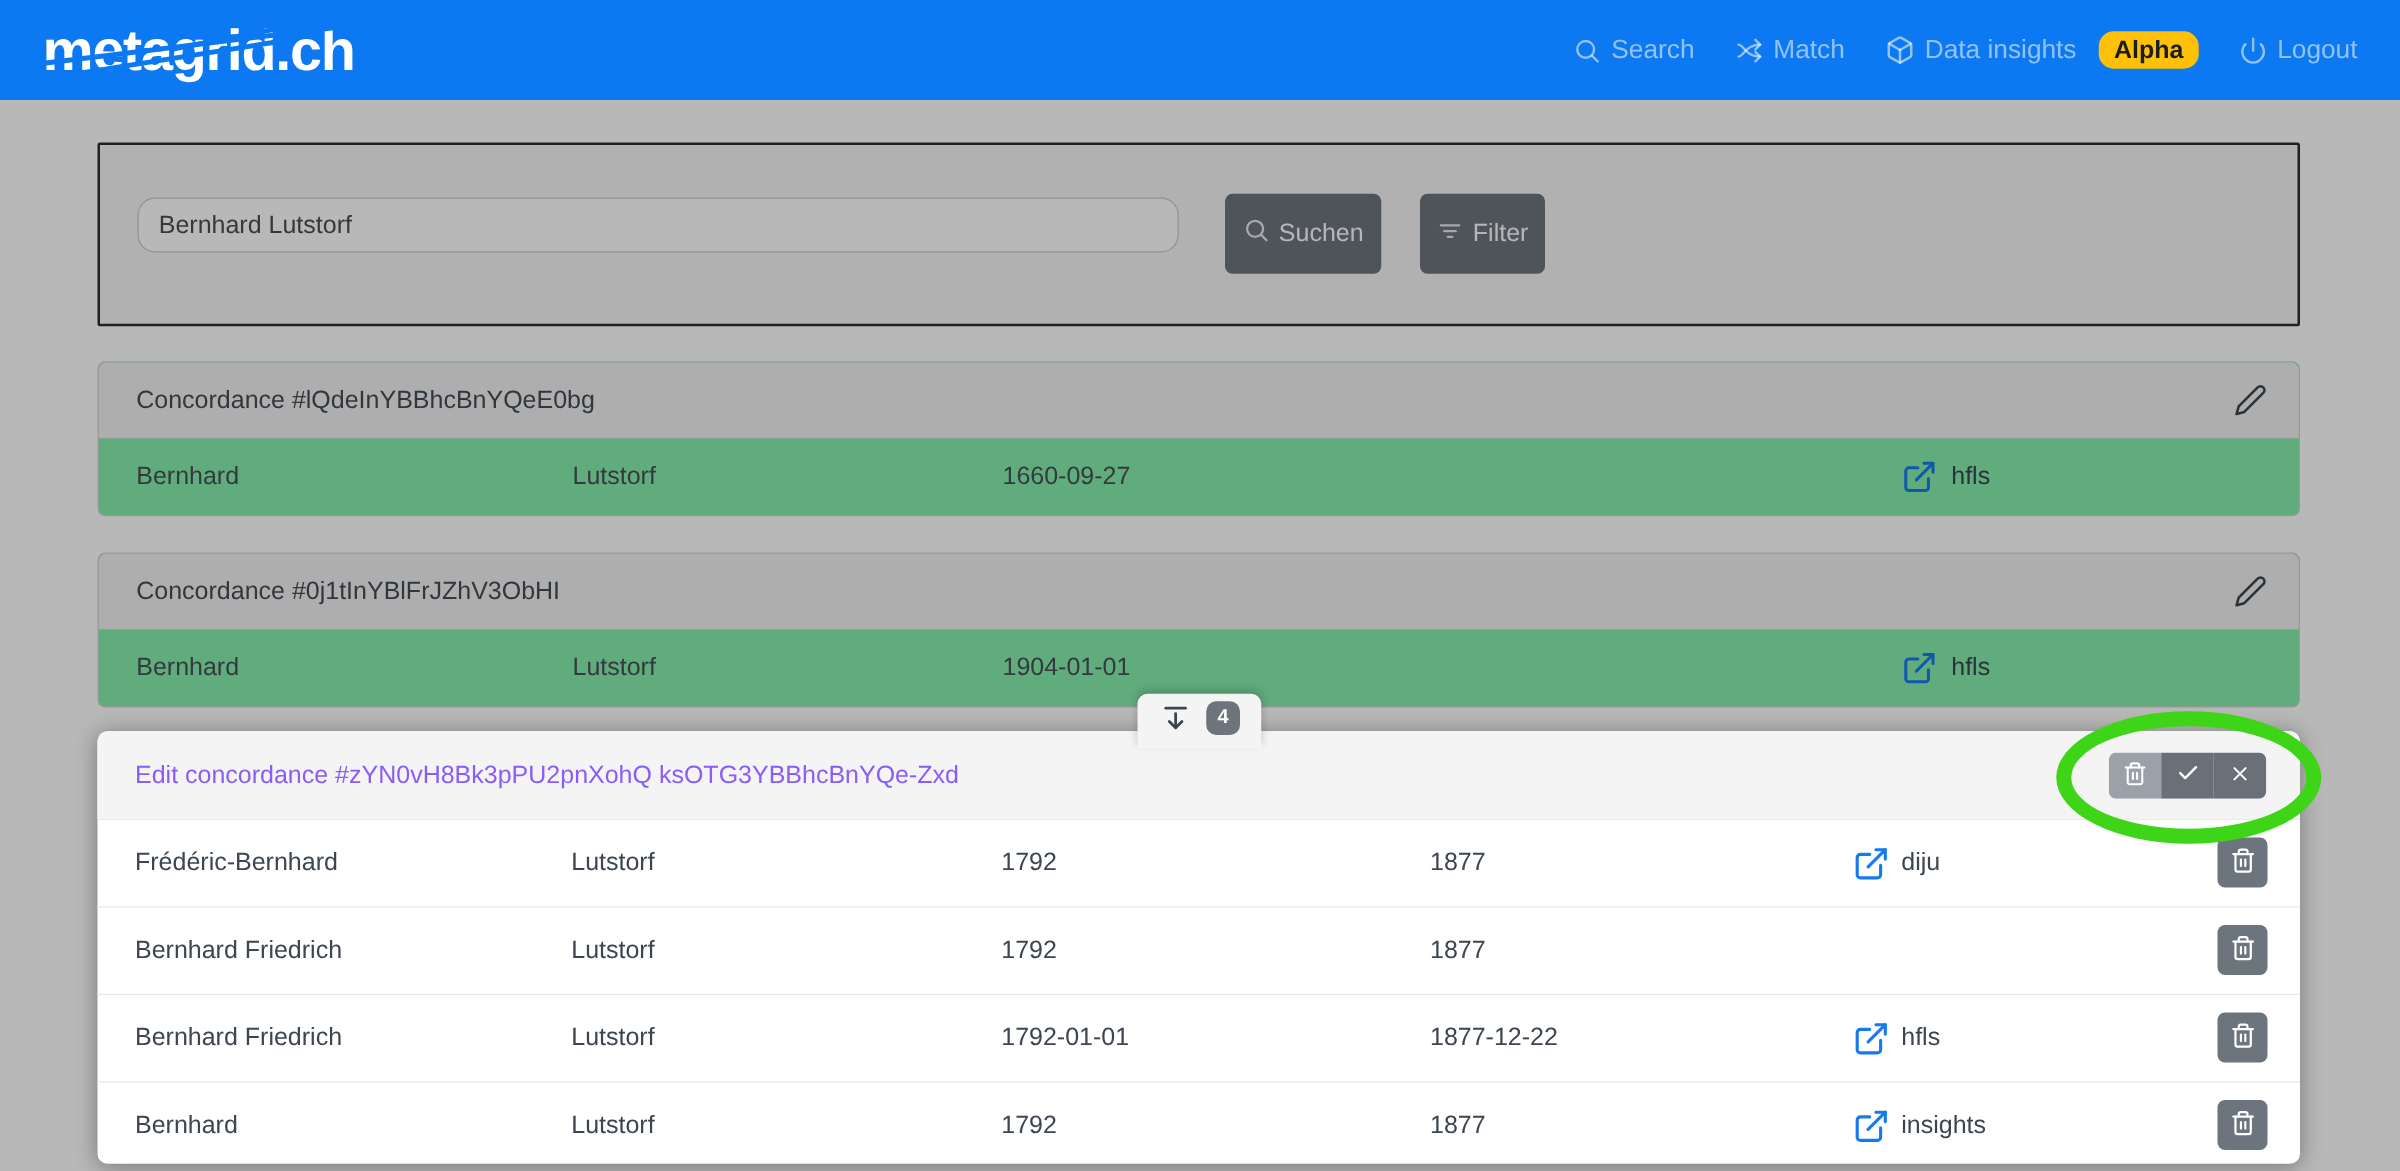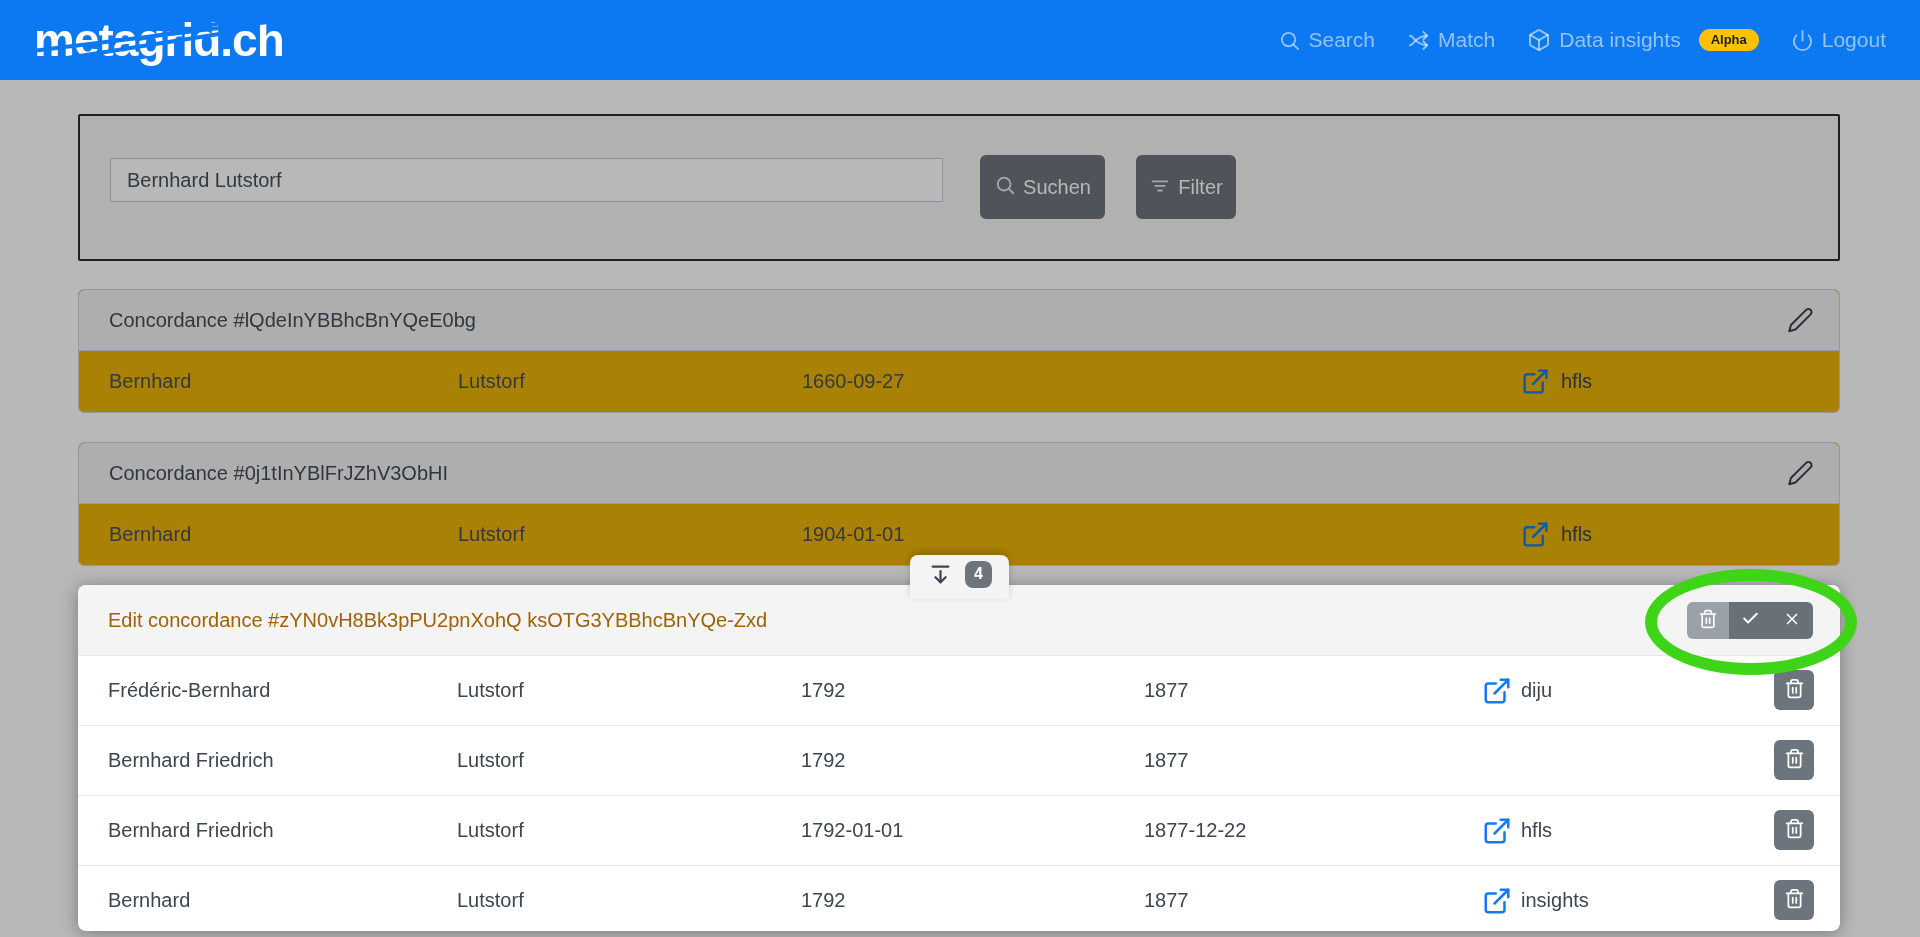--- a/index.html
+++ b/index.html
@@ -10,36 +10,36 @@
   .header{position:absolute;top:0;left:0;width:1920px;height:80px;background:var(--accent-blue,#0c78f2);
           display:flex;align-items:center;justify-content:space-between;padding:0 34px;box-sizing:border-box;z-index:5;}
   .logo{position:relative;font-size:46px;font-weight:bold;letter-spacing:-1px;color:#fff;cursor:pointer;line-height:1;}
   .logo .slash{position:absolute;background:var(--accent-blue,#0c78f2);height:4px;border-radius:2px;pointer-events:none;}
   .slash.s1{width:115%;left:-6%;top:34%;transform:rotate(-7deg);}
   .slash.s2{width:80%;left:-4%;top:66%;transform:rotate(-9deg);}
   .slash.s3{width:62%;left:40%;top:12%;transform:rotate(-11deg);}
   .nav{display:flex;align-items:center;gap:32px;color:rgba(255,255,255,0.55);font-size:21px;}
   .nav-item{display:flex;align-items:center;gap:8px;cursor:pointer;white-space:nowrap;}
   .nav-item svg{display:block;}
-  .alpha-badge{background:var(--alpha-badge-yellow,#ffc107);color:#1b1e21;font-weight:bold;font-size:13px;
+  .alpha-badge{background:var(--alpha-badge-yellow,#ffc107);color:#1b1e21;font-weight:bold;font-size:20px;
                padding:4px 12px;border-radius:12px;margin-left:10px;line-height:1.1;}
 
   
   .search-panel{position:absolute;left:78px;top:114px;width:1762px;height:147px;box-sizing:border-box;
                 background:#f5f6f7;border:2px solid #2a2e33;border-radius:2px;}
   .search-input{position:absolute;left:30px;top:42px;width:833px;height:44px;box-sizing:border-box;
-                background:#fff;border:1px solid #c6cbd0;border-radius:0;padding:0 16px;
+                background:#fff;border:1px solid #c6cbd0;border-radius:14px;padding:0 16px;
                 font-size:20px;color:#495057;font-family:inherit;outline:none;}
   .btn{position:absolute;top:39px;height:64px;display:flex;align-items:center;justify-content:center;gap:7px;
        background:var(--slate-gray,#6c757d);color:#fdfdfd;border:none;border-radius:6px;
        font-size:20px;font-family:inherit;cursor:pointer;}
   .btn-suchen{left:900px;width:125px;}
   .btn-filter{left:1056px;width:100px;}
 
-  .card{position:absolute;left:78px;width:1762px;background:#eab308;border:1px solid #d4d4d4;border-radius:6px;box-sizing:border-box;}
+  .card{position:absolute;left:78px;width:1762px;background:#86efac;border:1px solid #d4d4d4;border-radius:6px;box-sizing:border-box;}
   .card-1{top:289px;}
   .card-2{top:442px;}
   .card-header{position:relative;height:61px;background:#f2f2f2;border-bottom:1px solid #d7d7d7;
                border-radius:6px 6px 0 0;display:flex;align-items:center;padding:0 30px;box-sizing:border-box;}
   .card-title{font-size:20px;color:#454d57;}
   .pencil-btn{position:absolute;right:25px;top:50%;transform:translateY(-50%);color:#3c4550;cursor:pointer;display:flex;}
   .card-row{position:relative;height:61px;}
   .cell{position:absolute;top:0;height:100%;display:flex;align-items:center;font-size:20px;color:#495057;}
   .card-row .c1{left:30px;} .card-row .c2{left:379px;} .card-row .c3{left:723px;}
   .card-row .prov{left:1442px;gap:11px;}
@@ -55,21 +55,21 @@
             box-shadow:0 -3px 7px rgba(0,0,0,0.18);cursor:pointer;}
   .edit-tab .collapse-icon{color:#3c4550;display:flex;margin-top:-4px;}
   .count-badge{min-width:27px;height:27px;background:#6e747b;border-radius:8px;color:#fff;font-size:16px;
                font-weight:bold;display:flex;align-items:center;justify-content:center;margin-top:-6px;}
 
   
   .edit-panel{position:absolute;left:78px;top:585px;width:1762px;height:346px;background:#fff;border-radius:8px;
               box-shadow:0 2px 18px rgba(0,0,0,0.35);z-index:20;box-sizing:border-box;}
   .edit-header{height:70px;background:#f4f4f4;border-radius:8px 8px 0 0;display:flex;align-items:center;
                justify-content:space-between;padding:0 27px 0 30px;box-sizing:border-box;}
-  .edit-title{font-size:20px;color:#a16207;}
+  .edit-title{font-size:20px;color:#8b5cf6;}
   .action-group{display:flex;border-radius:6px;overflow:hidden;}
   .action-btn{width:42px;height:37px;border:none;display:flex;align-items:center;justify-content:center;
               color:#fff;cursor:pointer;padding:0;}
   .action-btn.light{background:#9aa1a8;}
   .action-btn.dark{background:#6a7077;}
   .edit-row{position:relative;height:69px;border-top:1px solid #e6e8ea;}
   .edit-row .cell{font-size:20px;color:#3c4550;}
   .edit-row .e1{left:30px;} .edit-row .e2{left:379px;} .edit-row .e3{left:723px;} .edit-row .e4{left:1066px;}
   .edit-row .prov{left:1404px;gap:9px;}
   .row-trash-btn{position:absolute;right:26px;top:14px;width:40px;height:40px;background:var(--slate-gray,#6c757d);

